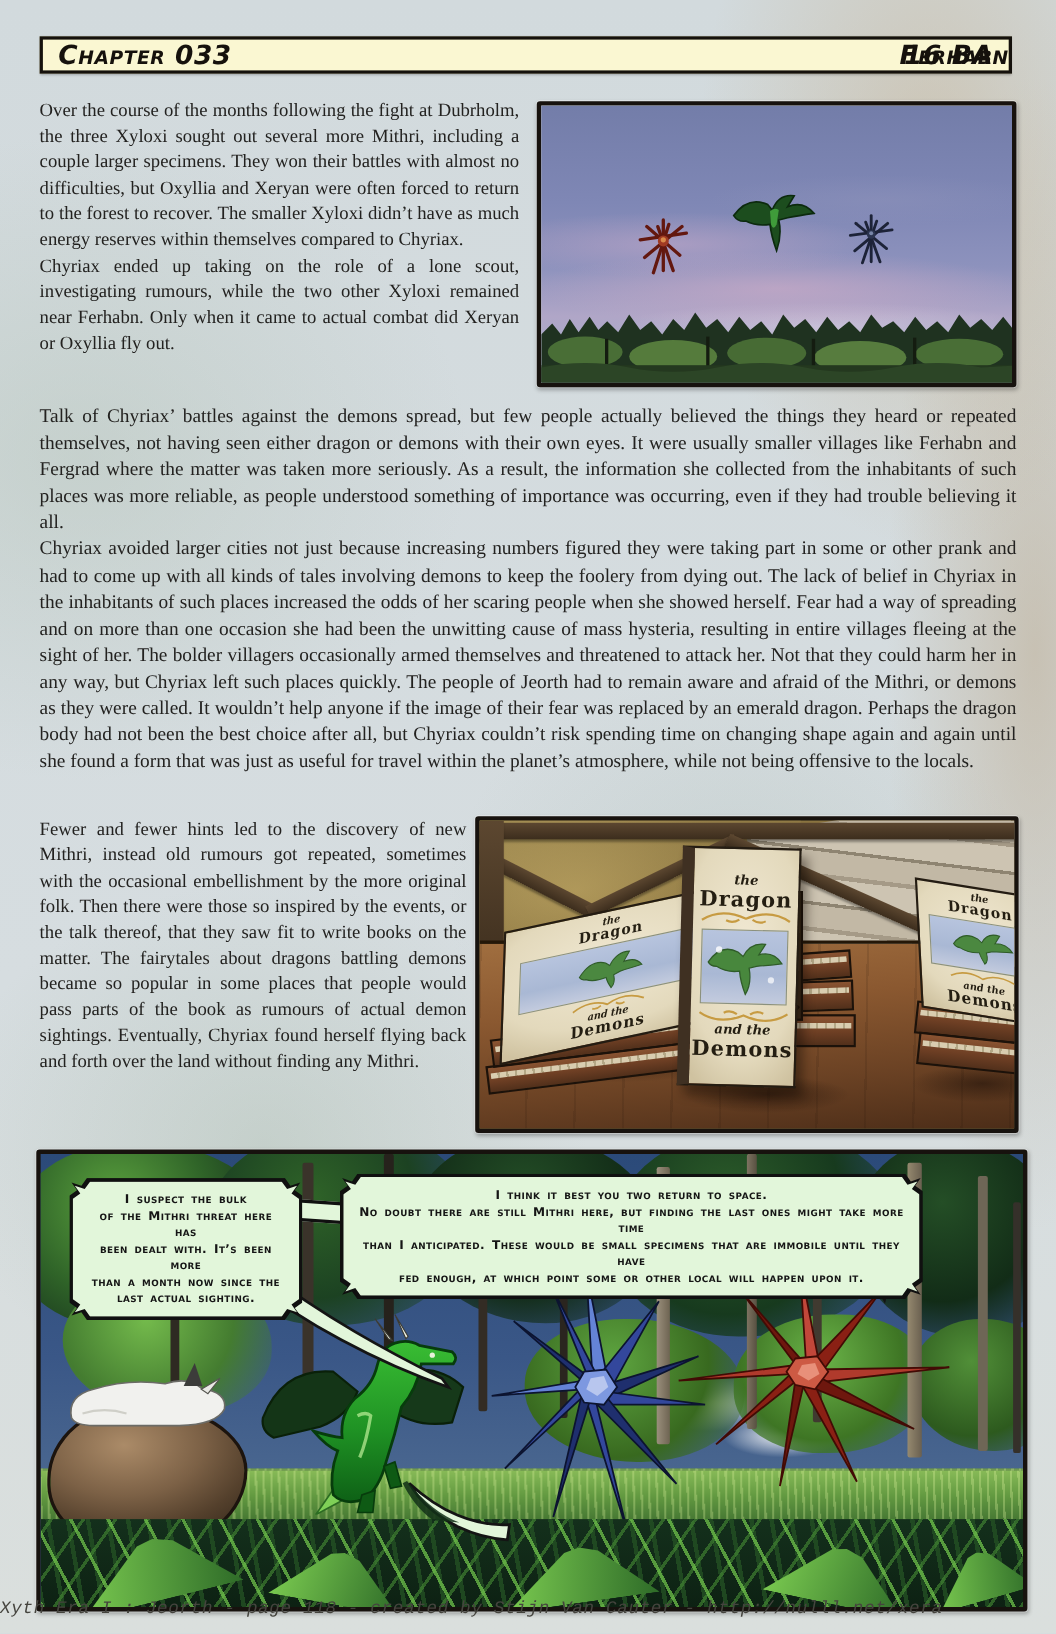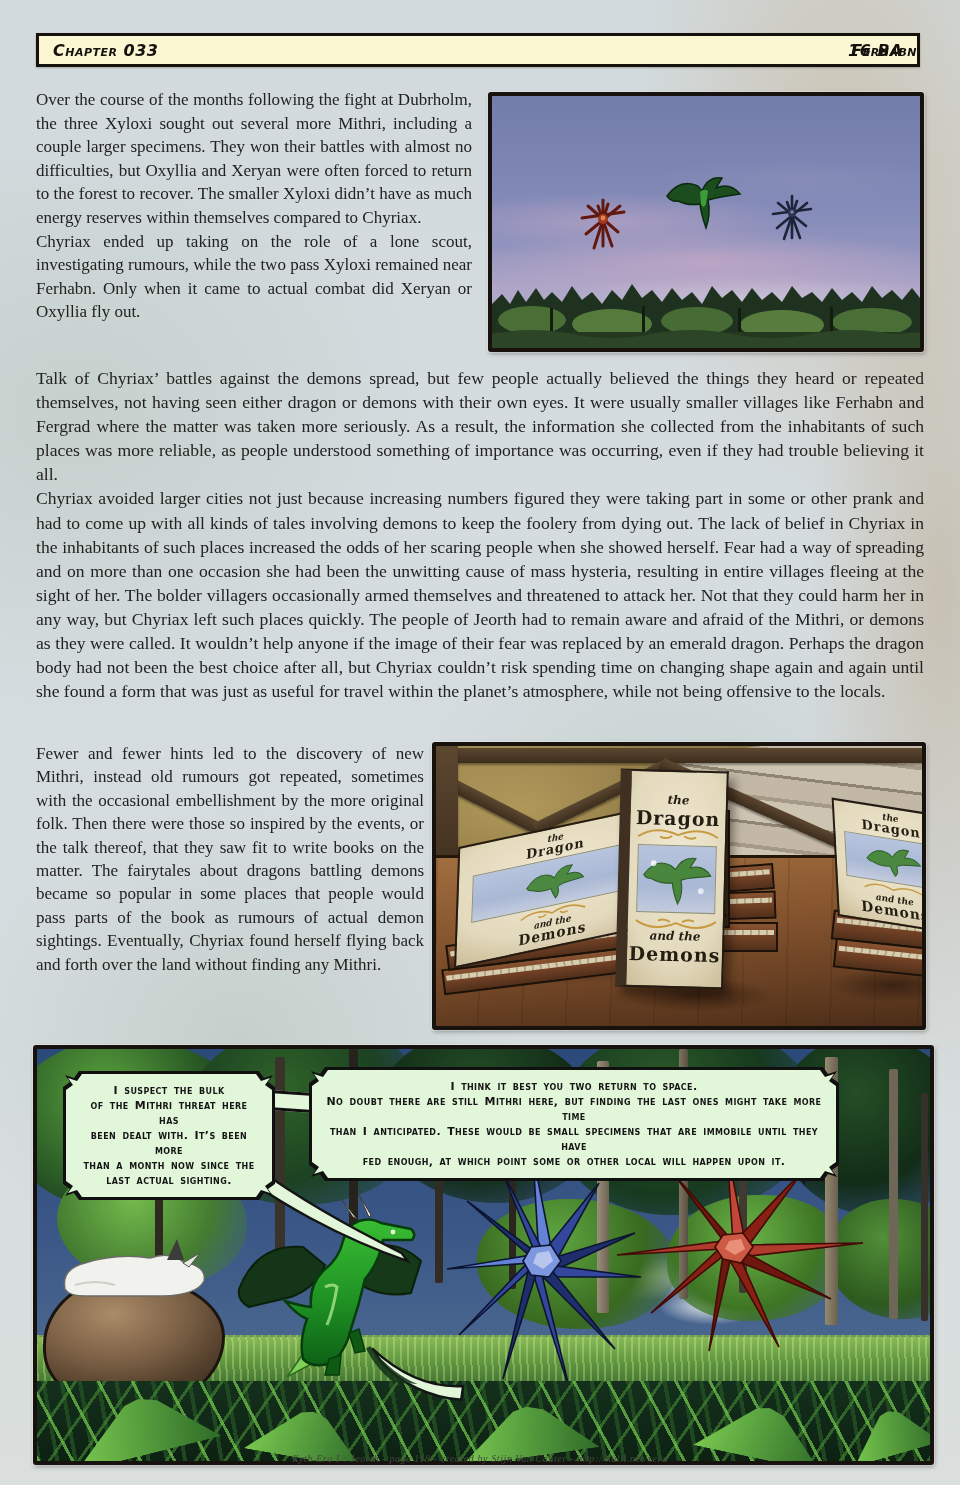--- a/index.html
+++ b/index.html
@@ -11,21 +11,21 @@
     radial-gradient(500px 420px at 8% 28%, rgba(176,192,178,.40), transparent 70%),
     radial-gradient(420px 340px at 25% 70%, rgba(150,172,150,.28), transparent 70%),
     radial-gradient(380px 300px at 70% 55%, rgba(160,178,168,.25), transparent 70%),
     linear-gradient(180deg,#d2dadd 0%,#d6dde0 60%,#dadfdd 100%);}
   .layer{position:absolute;}
 
   
   .chapter-bar{position:absolute;left:36px;top:33px;width:884px;height:34px;box-sizing:border-box;
     background:#faf7d2;border:3px solid #15110c;display:flex;align-items:center;justify-content:space-between;
     padding:0 14px;font-family:"DejaVu Sans",sans-serif;font-weight:700;font-style:italic;
-    font-variant:small-caps;font-size:16px;letter-spacing:.5px;color:#15110c;box-shadow:0 1px 2px rgba(0,0,0,.25);}
+    font-variant:small-caps;font-size:24px;letter-spacing:.5px;color:#15110c;box-shadow:0 1px 2px rgba(0,0,0,.25);}
   .chapter-bar .mid{position:absolute;left:0;right:0;text-align:right;}
 
   
   .story{position:absolute;color:#232220;text-align:justify;}
   .story p{margin:0;}
   .t1{left:36px;top:88px;width:436px;font-size:17px;line-height:23.6px;}
   .t2{left:36px;top:366px;width:888px;font-size:17.6px;line-height:24.1px;}
   .t3{left:36px;top:742px;width:388px;font-size:17px;line-height:23.4px;}
 
   
@@ -101,37 +101,37 @@
       16px 100%,11px calc(100% - 7px),2px calc(100% - 4px),7px calc(100% - 11px),0 calc(100% - 16px));
     clip-path:var(--jag);}
   .bubble-in{background:#e2f6da;clip-path:var(--jag);padding:9px 12px;
     font-family:"DejaVu Sans",sans-serif;font-weight:700;font-variant:small-caps;
     font-size:11px;line-height:15px;letter-spacing:.4px;word-spacing:2px;color:#151515;
     text-align:center;white-space:pre-line;}
   .connector{position:absolute;z-index:5;background:#e2f6da;border-top:3px solid #101010;border-bottom:3px solid #101010;}
   .tails{position:absolute;inset:0;z-index:4;pointer-events:none;}
 
   
-  .footer{position:absolute;left:0;right:0;top:1453px;text-align:center;
-    font-family:Liberation Serif, serif;font-style:italic;font-size:10px;letter-spacing:.6px;color:#45443e;}
+  .footer{position:absolute;left:0;right:0;top:1453px;
+    font-family:Liberation Mono, monospace;font-style:italic;font-size:16px;letter-spacing:.6px;color:#45443e;}
 </style>
 </head>
 <body>
 
 <div class="page">
 
   <header class="chapter-bar">
     <span>Chapter 033</span>
     <span class="mid">Ferhabn</span>
     <span>16 BA</span>
   </header>
 
   <div class="story t1">
     <p>Over the course of the months following the fight at Dubrholm, the three Xyloxi sought out several more Mithri, including a couple larger specimens. They won their battles with almost no difficulties, but Oxyllia and Xeryan were often forced to return to the forest to recover. The smaller Xyloxi didn’t have as much energy reserves within themselves compared to Chyriax.</p>
-    <p>Chyriax ended up taking on the role of a lone scout, investigating rumours, while the two pass Xyloxi remained near Ferhabn. Only when it came to actual combat did Xeryan or Oxyllia fly out.</p>
+    <p>Chyriax ended up taking on the role of a lone scout, investigating rumours, while the two other Xyloxi remained near Ferhabn. Only when it came to actual combat did Xeryan or Oxyllia fly out.</p>
   </div>
 
   <figure class="panel sky-panel" style="margin:0">
     <div class="s-sky"></div>
     <svg class="layer" style="left:86px;top:100px" width="50" height="58" viewBox="0 0 50 58">
       <g stroke="#63180f" stroke-width="3" stroke-linecap="round">
         <line x1="25" y1="4" x2="25" y2="50"></line>
           <line x1="4" y1="22" x2="46" y2="16"></line>
         <line x1="8" y1="38" x2="42" y2="10"></line>
           <line x1="10" y1="10" x2="40" y2="36"></line>

